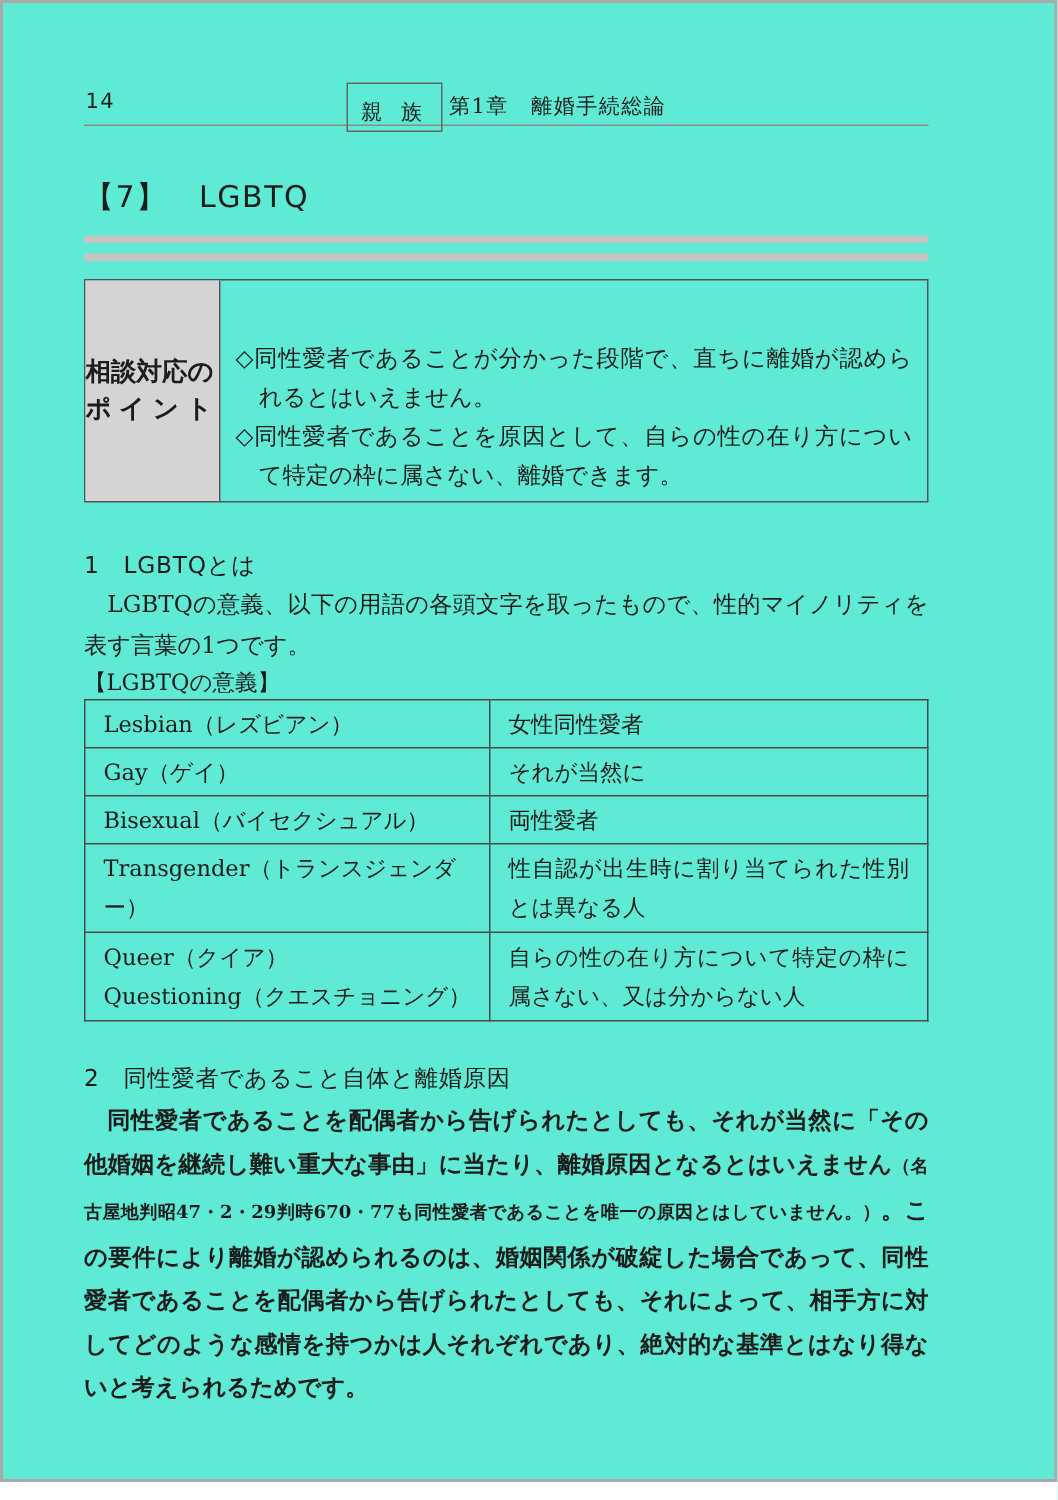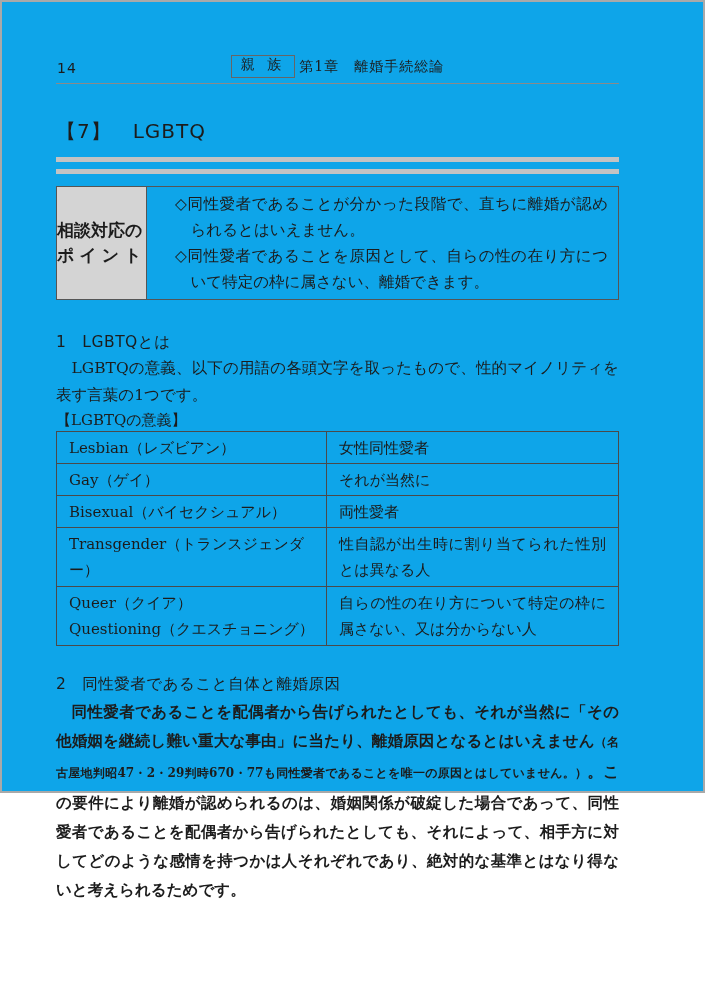--- a/index.html
+++ b/index.html
@@ -5,23 +5,23 @@
   :root{
     --bar:#c3c3c3;
     --label-bg:#d4d4d4;
     --tbl-border:#4a4a4a;
     --text:#1c1c1c;
   }
   *{margin:0;padding:0;box-sizing:border-box;}
   html,body{background:#fff;}
   body{width:705px;height:1000px;overflow:hidden;}
   .page{
-    width:705px;height:793px;
+    width:705px;height:988px;
     border:2px solid #a9a9a9;
-    background:#0ea5e9;
+    background:#5eead4;
     padding:52px 84px 0 54px;
     color:var(--text);
     font-family:"DejaVu Serif","Liberation Serif",serif;
   }
   .sans{font-family:"DejaVu Sans","Liberation Sans",sans-serif;}
 
   
   .header{
     position:relative;
     height:30px;
@@ -31,21 +31,21 @@
   }
   .page-num{
     position:absolute;left:1px;top:6px;
     font-family:"DejaVu Sans","Liberation Sans",sans-serif;
     letter-spacing:1px;
   }
   .header-center{text-align:center;padding-top:1px;}
   .category-box{
     display:inline-block;
     border:1px solid #666;
-    padding:0 9px 3px 9px;
+    padding:10px 9px 3px 9px;
     margin-right:4px;
     letter-spacing:4px;
     vertical-align:middle;
   }
   .chapter{letter-spacing:1px;vertical-align:middle;}
 
   
   .title{
     margin-top:33px;
     font-size:20px;
@@ -77,23 +77,24 @@
   .points-label{
     flex:0 0 90px;
     background:var(--label-bg);
     border-right:1px solid #555;
     display:flex;flex-direction:column;justify-content:center;align-items:flex-start;
     font-size:17px;line-height:25px;font-weight:bold;
   }
   .points-label .l2{letter-spacing:5px;margin-right:-5px;}
   .points-body{
     flex:1;
-    padding:4px 10px 4px 28px;
+    padding:4px 10px 4px 10px;
     font-size:15.5px;
     line-height:26px;
+    margin-top:35px;
   }
   .points-item{
     padding-left:1em;
     text-indent:-1em;
     text-align:justify;
   }
 
   
   .sec-heading{
     font-size:15.5px;

